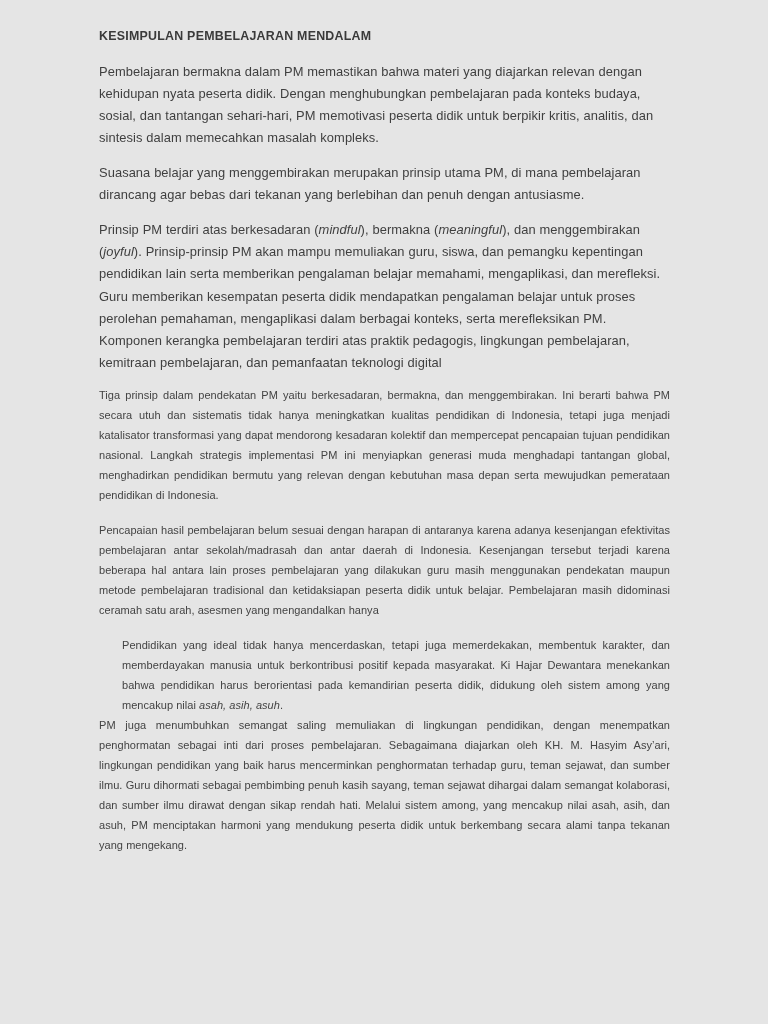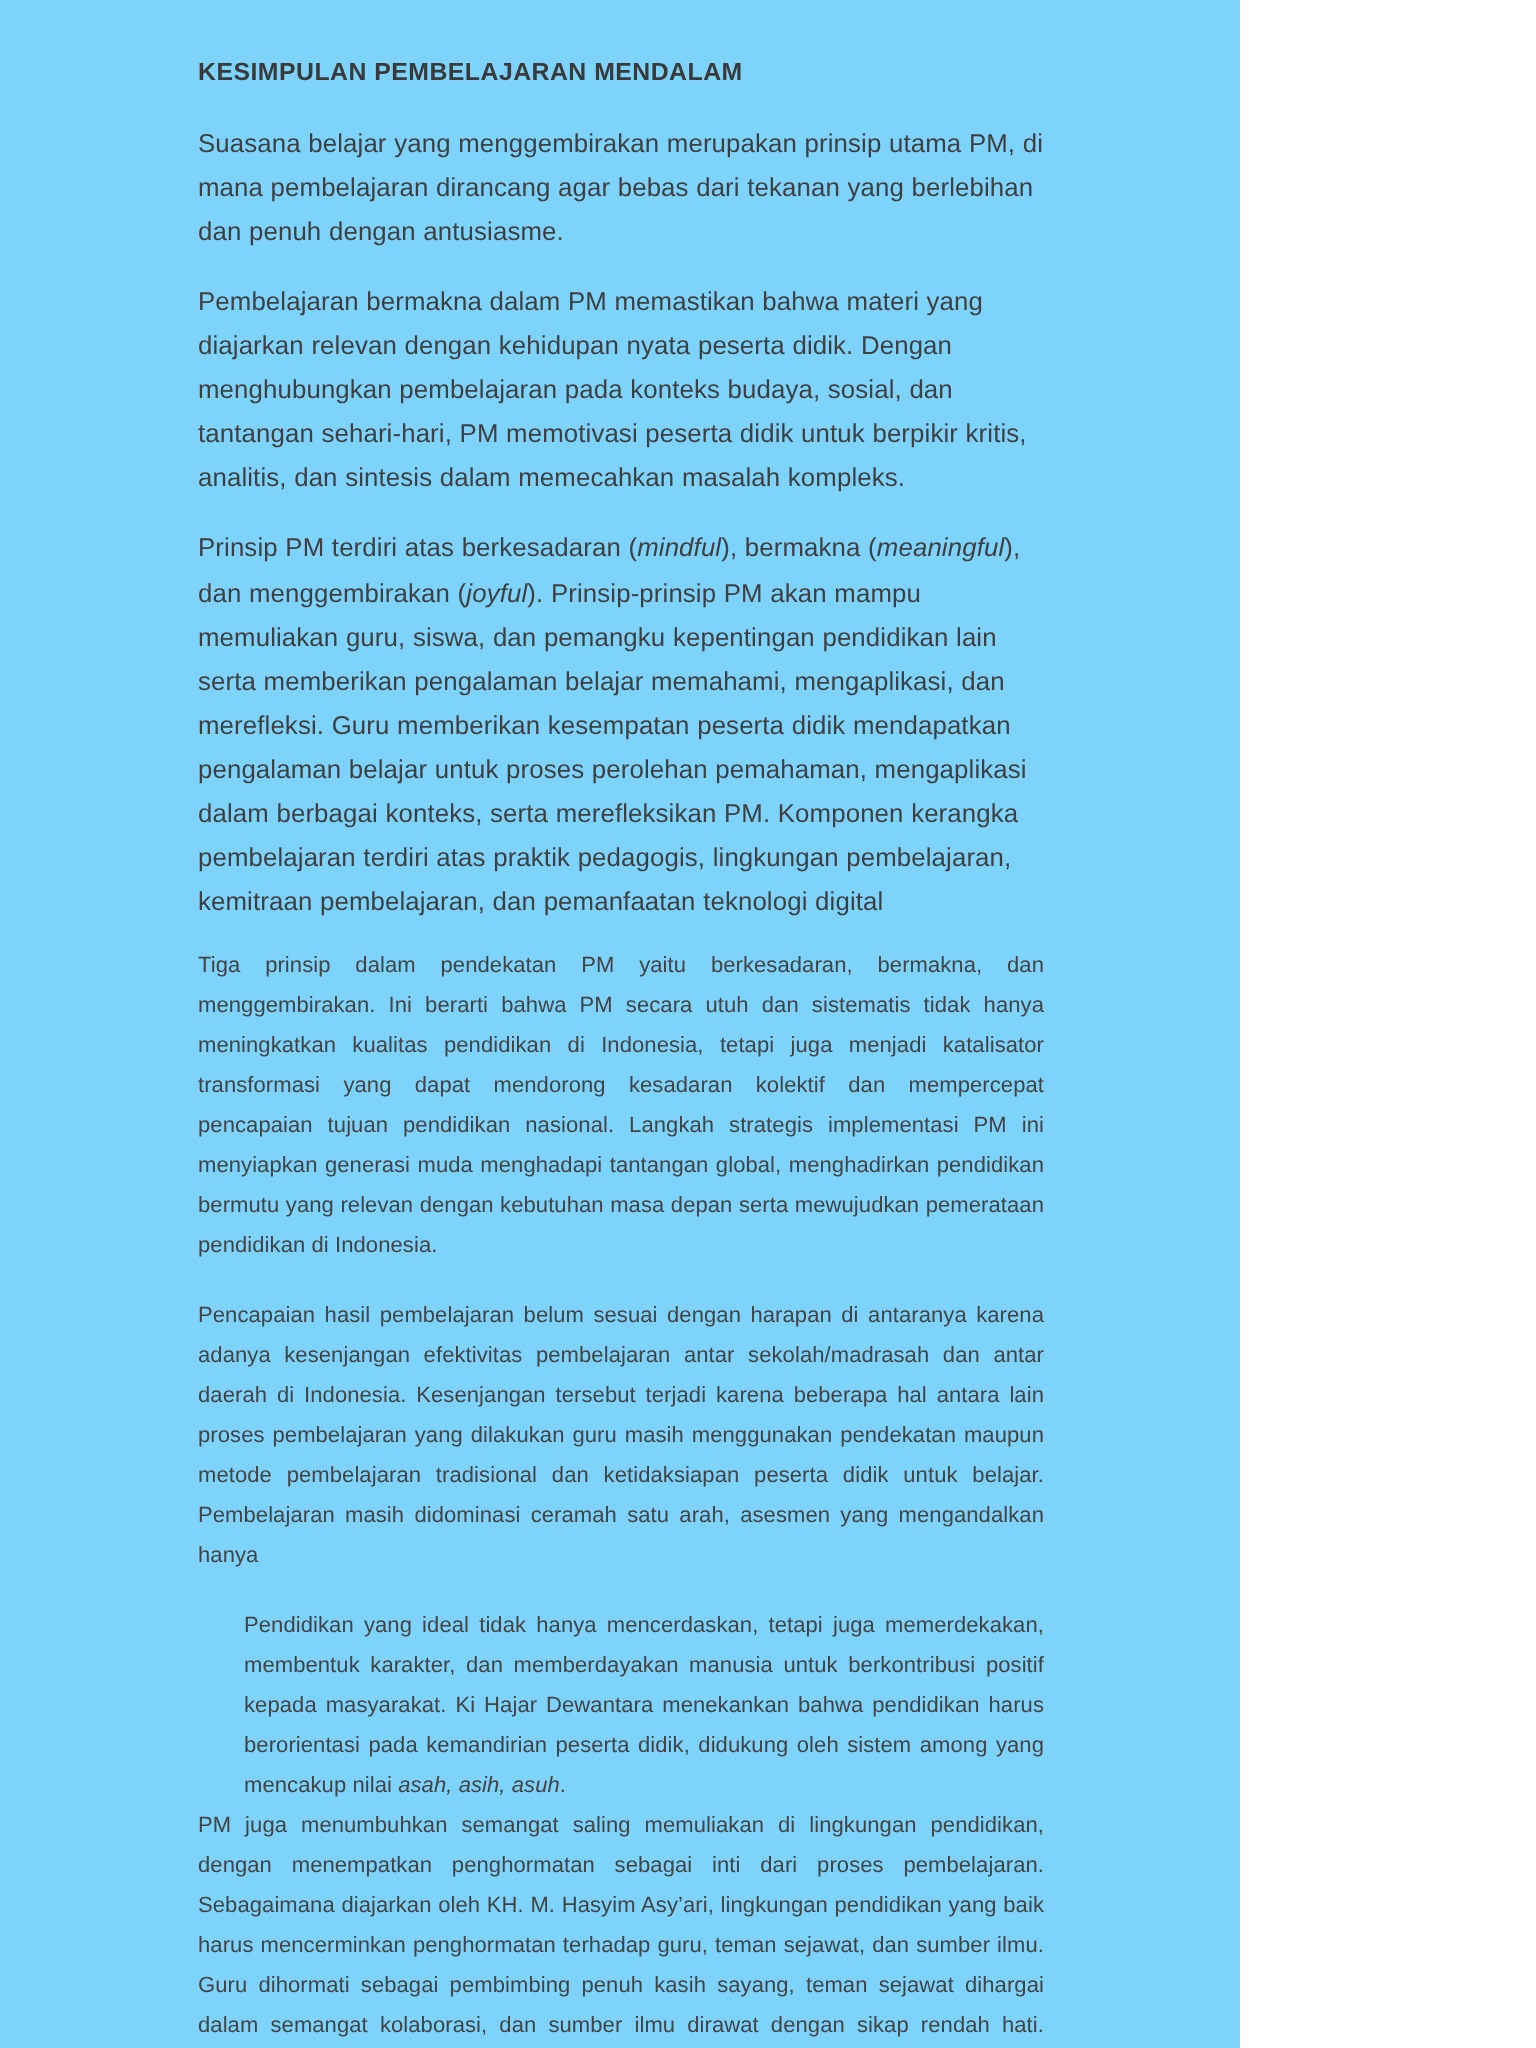--- a/index.html
+++ b/index.html
@@ -12,23 +12,23 @@
     width: 768px;
     height: 1024px;
     overflow: hidden;
     font-family: "Liberation Sans", sans-serif;
     color: #404040;
     -webkit-font-smoothing: antialiased;
   }
 
   .page {
     position: relative;
-    width: 620px;
+    width: 768px;
     height: 1024px;
-    background: #7dd3fc;
+    background: #e5e5e5;
     box-sizing: border-box;
     padding: 28px 98px 12px 99px;
   }
 
   .doc-title {
     font-size: 12.4px;
     font-weight: bold;
     letter-spacing: 0.25px;
     color: #3a3a3a;
     margin: 0 0 16px 0;
@@ -69,23 +69,23 @@
 </style>
 </head>
 <body>
 
 <div class="page">
 
   <h1 class="doc-title">KESIMPULAN PEMBELAJARAN MENDALAM</h1>
 
   <div class="block-a">
 
+    <p class="para-left">Pembelajaran bermakna dalam PM memastikan bahwa materi yang diajarkan relevan dengan kehidupan nyata peserta didik. Dengan menghubungkan pembelajaran pada konteks budaya, sosial, dan tantangan sehari-hari, PM memotivasi peserta didik untuk berpikir kritis, analitis, dan sintesis dalam memecahkan masalah kompleks.</p>
+
     <p class="para-left">Suasana belajar yang menggembirakan merupakan prinsip utama PM, di mana pembelajaran dirancang agar bebas dari tekanan yang berlebihan dan penuh dengan antusiasme.</p>
-
-    <p class="para-left">Pembelajaran bermakna dalam PM memastikan bahwa materi yang diajarkan relevan dengan kehidupan nyata peserta didik. Dengan menghubungkan pembelajaran pada konteks budaya, sosial, dan tantangan sehari-hari, PM memotivasi peserta didik untuk berpikir kritis, analitis, dan sintesis dalam memecahkan masalah kompleks.</p>
 
     <p class="para-left"><span>Prinsip PM terdiri atas berkesadaran (</span><em class="it">mindful</em><span>), bermakna (</span><em class="it">meaningful</em><span>), dan menggembirakan (</span><em class="it">joyful</em><span>). Prinsip-prinsip PM akan mampu memuliakan guru, siswa, dan pemangku kepentingan pendidikan lain serta memberikan pengalaman belajar memahami, mengaplikasi, dan merefleksi. Guru memberikan kesempatan peserta didik mendapatkan pengalaman belajar untuk proses perolehan pemahaman, mengaplikasi dalam berbagai konteks, serta merefleksikan PM. Komponen kerangka pembelajaran terdiri atas praktik pedagogis, lingkungan pembelajaran, kemitraan pembelajaran, dan pemanfaatan teknologi digital</span></p>
 
   </div>
 
   <div class="block-b">
 
     <p class="para-just">Tiga prinsip dalam pendekatan PM yaitu berkesadaran, bermakna, dan menggembirakan. Ini berarti bahwa PM secara utuh dan sistematis tidak hanya meningkatkan kualitas pendidikan di Indonesia, tetapi juga menjadi katalisator transformasi yang dapat mendorong kesadaran kolektif dan mempercepat pencapaian tujuan pendidikan nasional. Langkah strategis implementasi PM ini menyiapkan generasi muda menghadapi tantangan global, menghadirkan pendidikan bermutu yang relevan dengan kebutuhan masa depan serta mewujudkan pemerataan pendidikan di Indonesia.</p>
 
     <p class="para-just">Pencapaian hasil pembelajaran belum sesuai dengan harapan di antaranya karena adanya kesenjangan efektivitas pembelajaran antar sekolah/madrasah dan antar daerah di Indonesia. Kesenjangan tersebut terjadi karena beberapa hal antara lain proses pembelajaran yang dilakukan guru masih menggunakan pendekatan maupun metode pembelajaran tradisional dan ketidaksiapan peserta didik untuk belajar. Pembelajaran masih didominasi ceramah satu arah, asesmen yang mengandalkan hanya</p>

